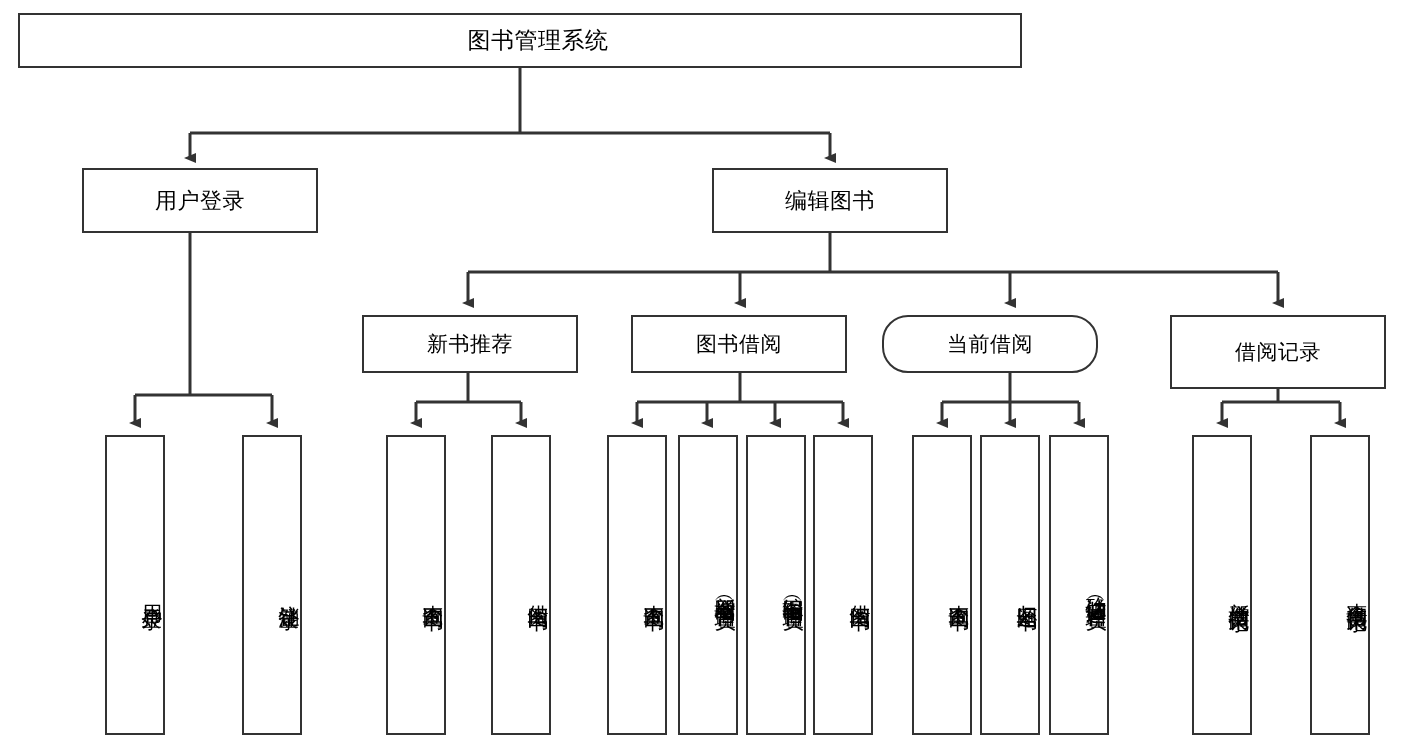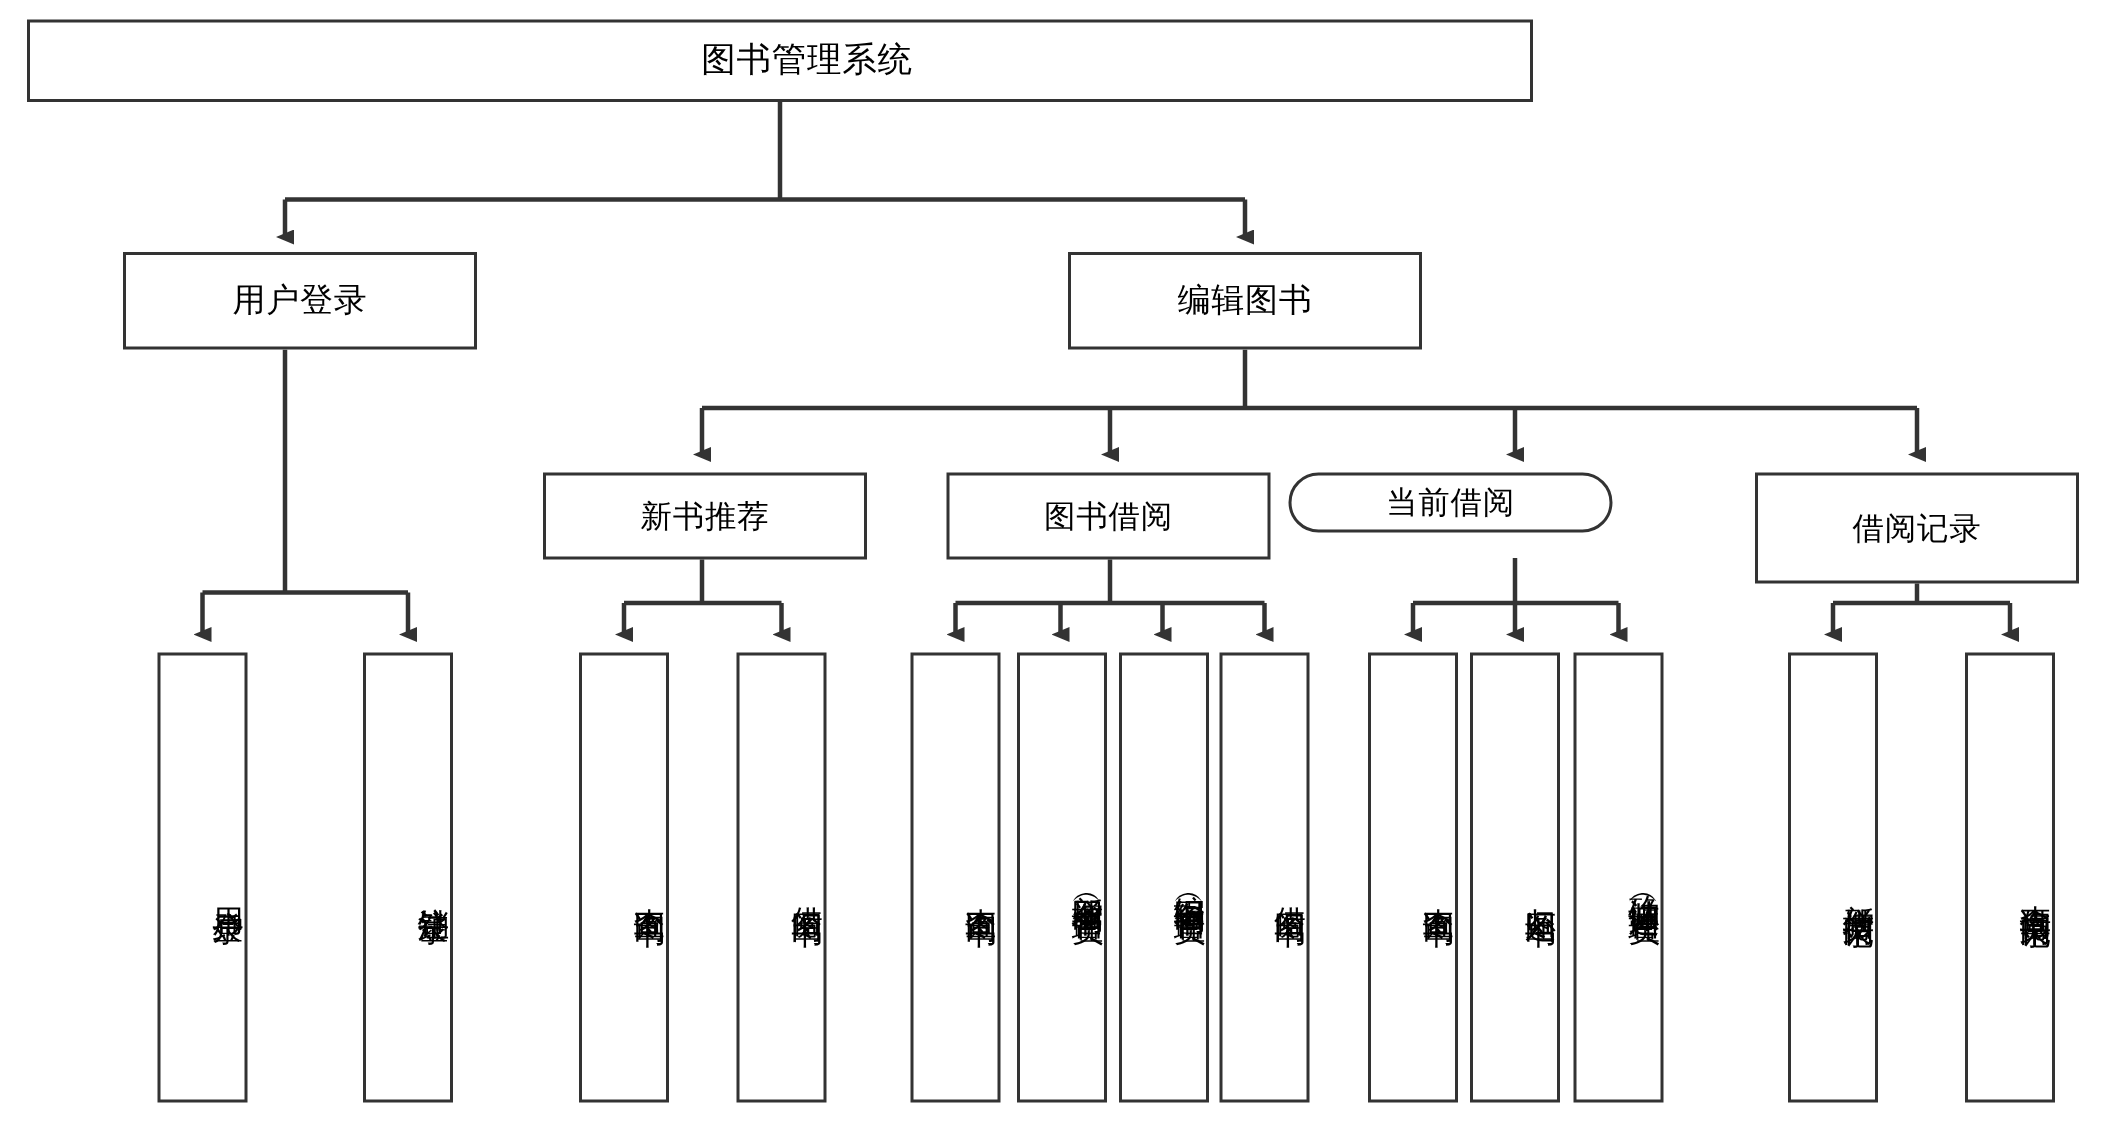--- a/index.html
+++ b/index.html
@@ -128,21 +128,21 @@
   <div class="node level2" style="left:712px; top:168px; width:236px; height:65px;">
     <span>编辑图书</span>
   </div>
 
   <div class="node level3" style="left:362px; top:315px; width:216px; height:58px;">
     <span>新书推荐</span>
   </div>
   <div class="node level3" style="left:631px; top:315px; width:216px; height:58px;">
     <span>图书借阅</span>
   </div>
-  <div class="node level3" style="left:859px; top:315px; width:216px; height:40px;border-radius:26px;">
+  <div class="node level3" style="left:882px; top:315px; width:216px; height:58px;border-radius:26px;">
     <span>当前借阅</span>
   </div>
   <div class="node level3" style="left:1170px; top:315px; width:216px; height:74px;">
     <span>借阅记录</span>
   </div>
 
   <div class="node leaf" style="left:105px; top:435px; width:60px; height:300px;">
     <span>用户登录</span>
   </div>
   <div class="node leaf" style="left:242px; top:435px; width:60px; height:300px;">

